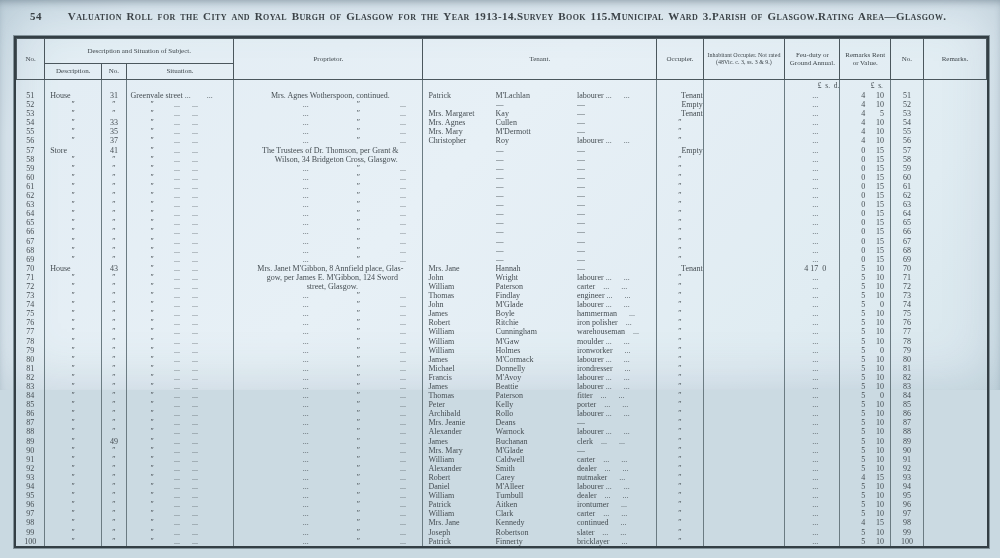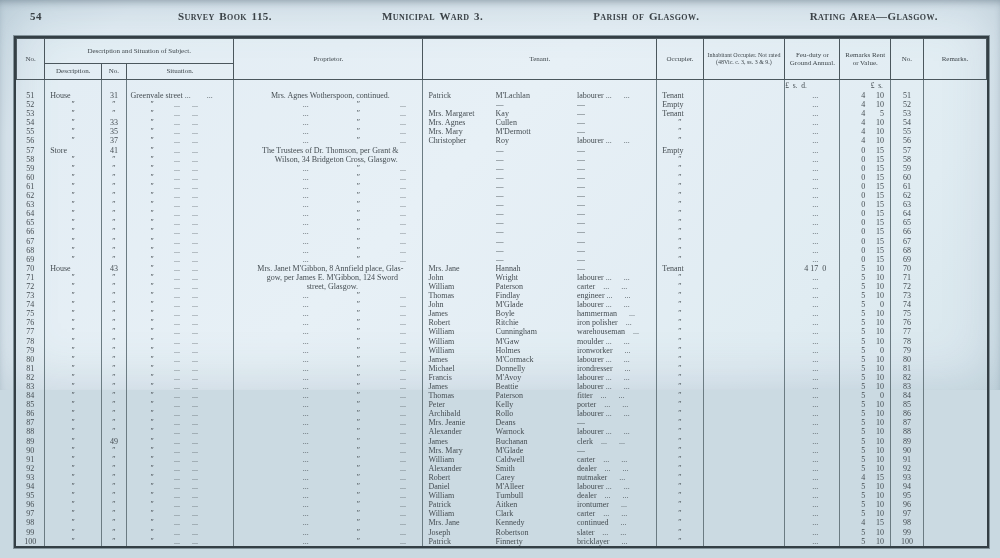--- a/index.html
+++ b/index.html
@@ -32,53 +32,54 @@
   th,td{margin:0;padding:0;overflow:hidden;}
   thead th{
     border:1px solid #4b575d;font-weight:400;font-size:7px;line-height:1.2;
     color:#3f474c;padding:1px 2px;vertical-align:middle;text-align:center;margin-top:28px;
   }
   thead tr.h1 th{height:22px;}
   thead tr.h2 th{height:13px;}
   thead th.small{font-size:6px;line-height:1.25;}
   tr.units td{
     height:11px;font-size:7.5px;line-height:11px;color:#454d52;
-    border-left:1px solid #6b7b82;text-align:left;white-space:pre;
+    border-left:1px solid #6b7b82;text-align:right;white-space:pre;
   }
   tr.units td:first-child{border-left:none;}
   tr.units td.u-rent{text-align:right;padding-right:7px;box-sizing:border-box;}
   tbody tr{height:9.1px;}
   tbody td{
     border-left:1px solid #6b7b82;height:9.1px;line-height:9px;font-size:8px;
     vertical-align:top;color:#454d52;white-space:pre;box-sizing:border-box;
   }
   tbody td:first-child{border-left:none;}
   td.a-c{text-align:center;}
   td.c-desc{padding-left:5px;}
   td.c-desc.dit{padding-left:0;text-align:center;}
   td.c-sit{padding-left:4px;}
   td.c-prop{padding-left:4px;text-align:center;}
-  td.c-occ{padding-left:5px;}
+  td.c-occ{padding-left:5px;text-align:right;}
   td.c-occ.dit{padding-left:0;text-align:center;}
   td.c-feu{text-align:center;padding-left:6px;}
   .t1,.t2,.t3{display:inline-block;vertical-align:top;white-space:pre;overflow:hidden;height:9px;}
   .t1{width:31%;padding-left:5px;box-sizing:border-box;}
   .t2{width:35%;}
   .t3{width:33%;}
   .rl,.rs{display:inline-block;vertical-align:top;text-align:right;box-sizing:border-box;height:9px;}
   .rl{width:50%;}
   .rs{width:46%;padding-right:4px;}
 </style>
 </head>
 <body>
 
 <div class="page">
 
   <div class="headline">
     <span class="pagenum">54</span>
+    <span>Valuation Roll for the City and Royal Burgh of Glasgow for the Year 1913-14.</span>
     <span>Survey Book 115.</span>
     <span>Municipal Ward 3.</span>
     <span>Parish of Glasgow.</span>
     <span>Rating Area—Glasgow.</span>
   </div>
 
   <div class="tableframe">
     <table>
       <colgroup>
         <col style="width:2.9%">

